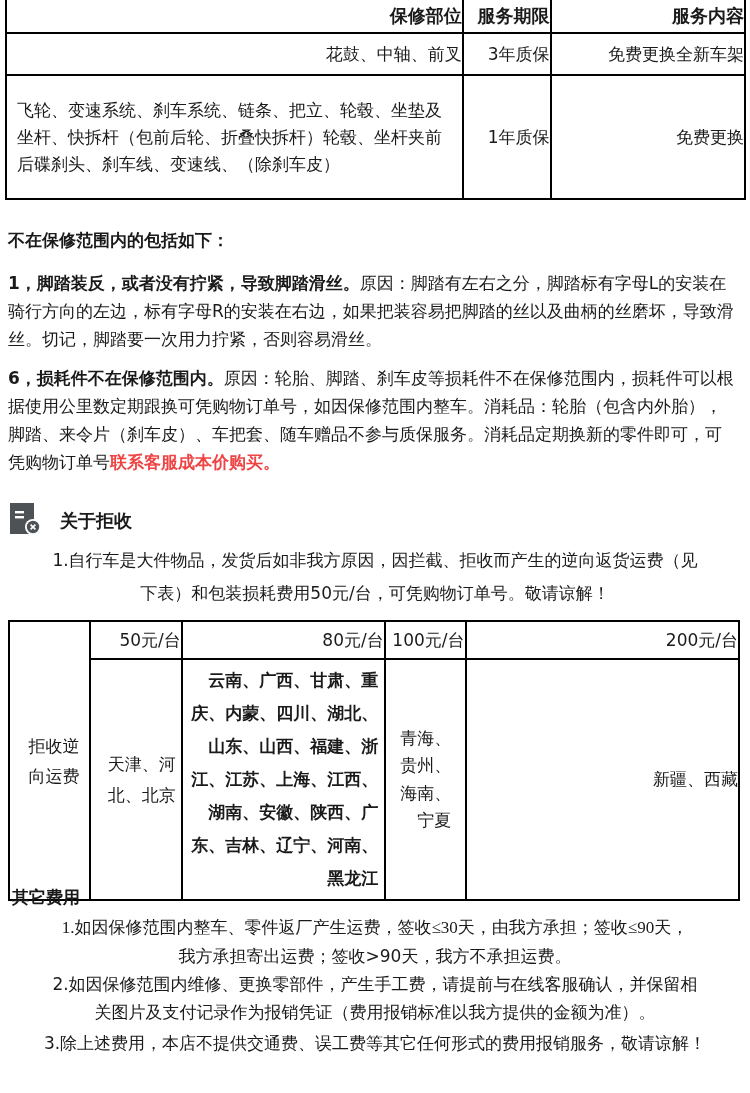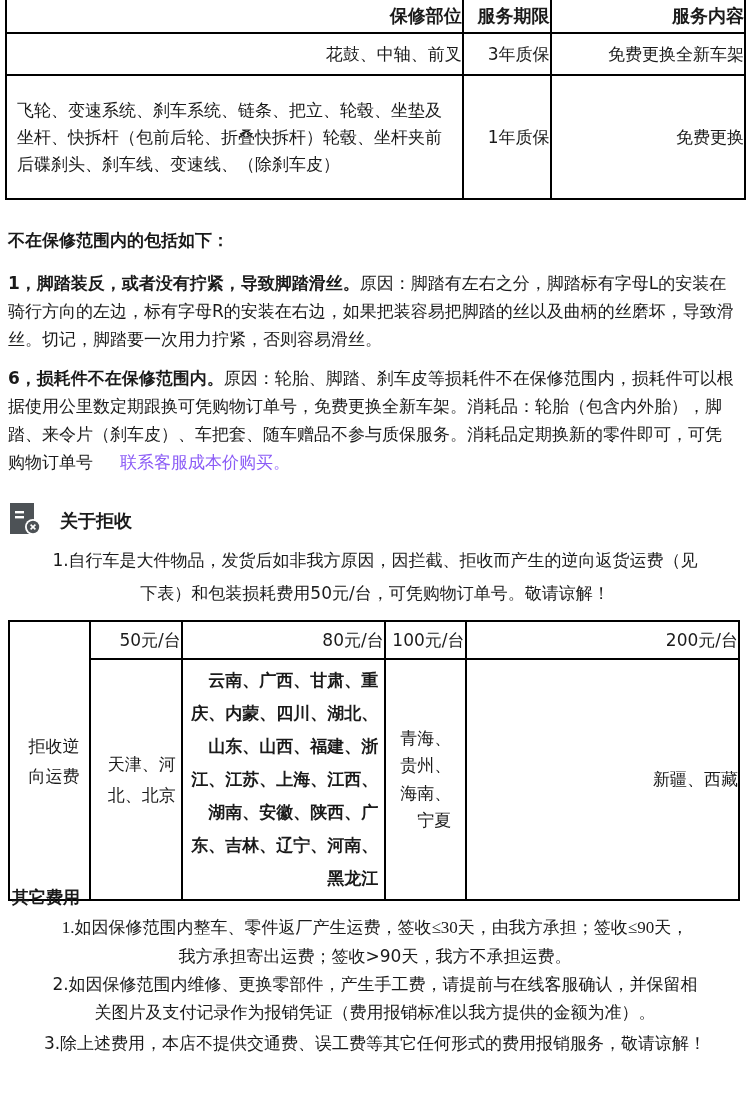--- a/index.html
+++ b/index.html
@@ -11,21 +11,21 @@
 
   
   #t1 { left:5px; top:-2px; width:741px; font-size:17px; }
   #t1 th { font-weight:bold; font-size:18px; height:32px; }
   #t1 td { height:37px; }
   #t1 td.left-multi { text-align:left; padding:12px 10px; line-height:27px; height:98px; }
 
   .heading-bold { font-weight:bold; font-size:17px; }
   .para { font-size:17px; line-height:28px; left:8px; width:730px; }
   .para b { font-weight:bold; }
-  .red { color:#8b5cf6; font-weight:normal;margin-left:27px; }
+  .red { color:#ef4444; font-weight:bold; }
 
   
   .sec-title { left:8px; top:503px; height:36px; display:flex; align-items:center; gap:16px; }
   .sec-title .lbl { font-size:18px; font-weight:bold; margin-left:2px; }
 
   .center-para { font-size:17px; line-height:31px; text-align:center; width:740px; left:5px; }
 
   
   #t2 { left:8px; top:620px; width:732px; font-size:17px; }
   #t2 .hdr td { height:36px; }
@@ -61,21 +61,21 @@
 </tbody>
   </table>
 
 <div class="abs heading-bold" style="left:8px; top:229px;">不在保修范围内的包括如下：</div>
 
 <div class="abs para" style="top:269px;">
   <b>1，脚踏装反，或者没有拧紧，导致脚踏滑丝。</b><span>原因：脚踏有左右之分，脚踏标有字母L的安装在骑行方向的左边，标有字母R的安装在右边，如果把装容易把脚踏的丝以及曲柄的丝磨坏，导致滑丝。切记，脚踏要一次用力拧紧，否则容易滑丝。</span>
 </div>
 
 <div class="abs para" style="top:364px;">
-  <b>6，损耗件不在保修范围内。</b><span>原因：轮胎、脚踏、刹车皮等损耗件不在保修范围内，损耗件可以根据使用公里数定期跟换可凭购物订单号，免费更换全新车架。消耗品：轮胎（包含内外胎），脚踏、来令片（刹车皮）、车把套、随车赠品不参与质保服务。消耗品定期换新的零件即可，可凭购物订单号</span><span class="red">联系客服成本价购买。</span>
+  <b>6，损耗件不在保修范围内。</b><span>原因：轮胎、脚踏、刹车皮等损耗件不在保修范围内，损耗件可以根据使用公里数定期跟换可凭购物订单号，如因保修范围内整车。消耗品：轮胎（包含内外胎），脚踏、来令片（刹车皮）、车把套、随车赠品不参与质保服务。消耗品定期换新的零件即可，可凭购物订单号</span><span class="red">联系客服成本价购买。</span>
 </div>
 
 <div class="abs sec-title">
   <span>
     <svg width="34" height="34" viewBox="0 0 34 34">
       <rect x="2" y="1" width="24" height="31" fill="#4d5256"></rect>
       <rect x="7" y="9" width="9" height="2.4" fill="#fff"></rect>
       <rect x="7" y="14" width="9" height="2.4" fill="#fff"></rect>
       <circle cx="25" cy="25" r="8" fill="#fff"></circle>
       <circle cx="25" cy="25" r="6.2" fill="#4d5256"></circle>

